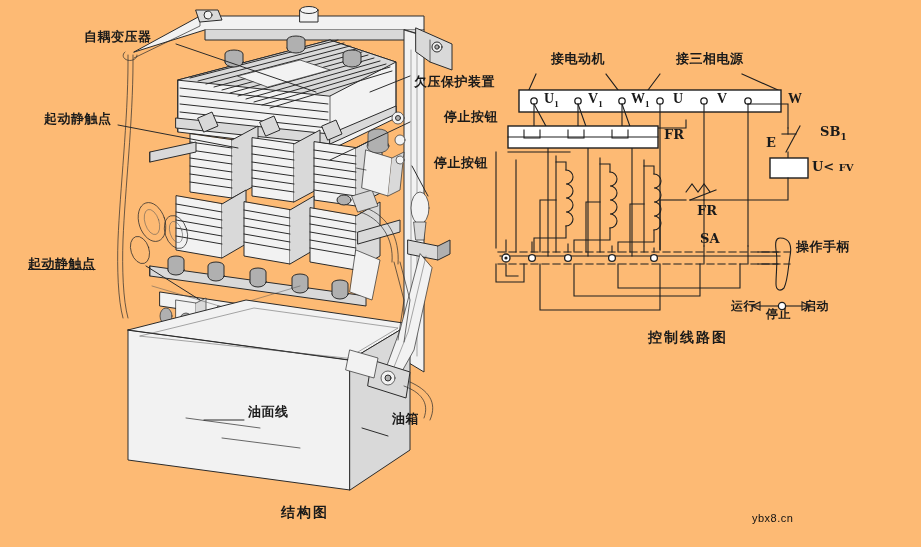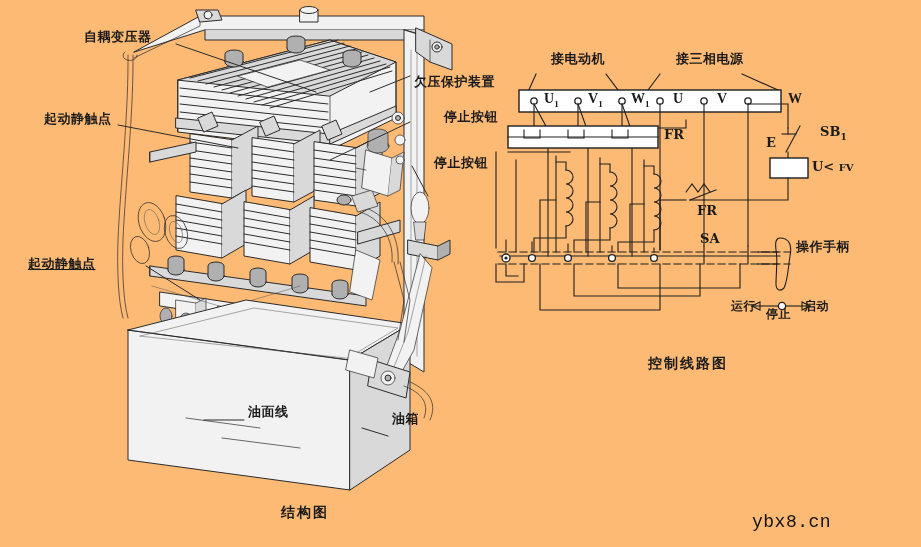--- a/index.html
+++ b/index.html
@@ -60,22 +60,22 @@
     font-size: 13px;
   }
   .desig sub {
     font-size: 9px;
   }
   .desig .sm {
     font-size: 10px;
   }
   .wm {
     position: absolute;
-    font-family: Liberation Mono, monospace;
-    font-size: 18px;
+    font-family: Liberation Sans, sans-serif;
+    font-size: 11px;
     color: #111;
     letter-spacing: 0.5px;
   }
   
   .mech path, .mech line, .mech polyline, .mech polygon, .mech ellipse, .mech circle, .mech rect {
     fill: none;
     stroke: #2b2b2b;
     stroke-width: 1;
     stroke-linejoin: round;
     stroke-linecap: round;
@@ -539,17 +539,17 @@
   <div class="lbl desig" style="left:685px; top:232px;margin-left:15px;">SA</div>
 
   <div class="lbl cn" style="left:796px; top:240px;">操作手柄</div>
 
   <div class="lbl cn-sm" style="left:731px; top:300px;">运行</div>
 
   <div class="lbl cn-sm" style="left:766px; top:308px;">停止</div>
 
   <div class="lbl cn-sm" style="left:804px; top:300px;">启动</div>
 
-  <div class="lbl cap" style="left:648px; top:330px;margin-top:26px;">控制线路图</div>
+  <div class="lbl cap" style="left:648px; top:330px;">控制线路图</div>
 
   <div class="wm" style="left:752px; top:512px;">ybx8.cn</div>
 
 </div>
 
 </body></html>

